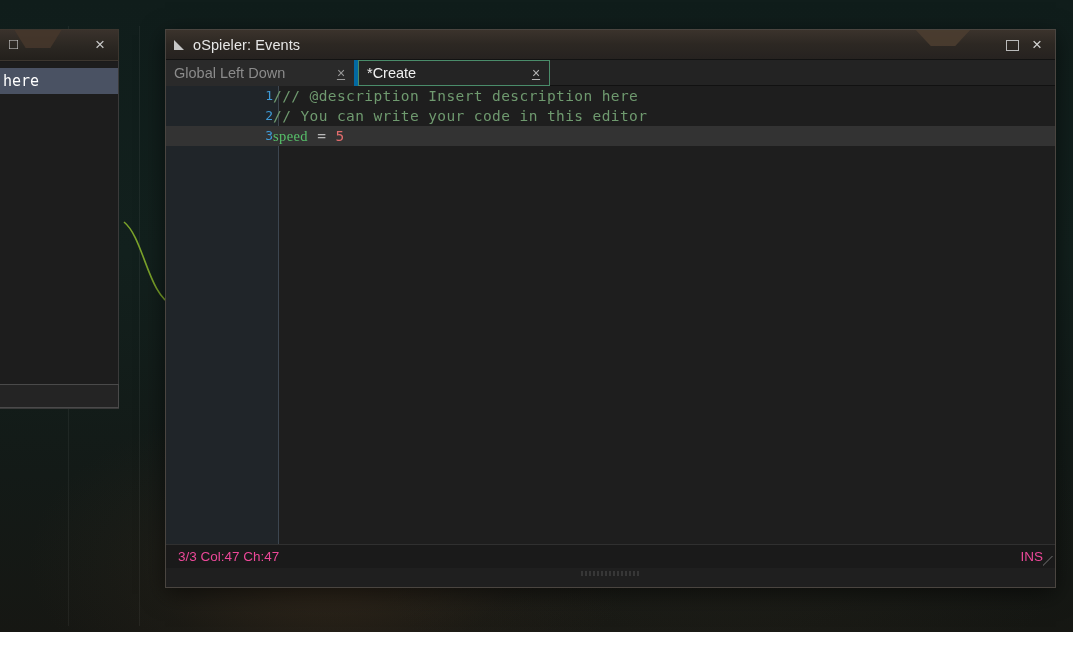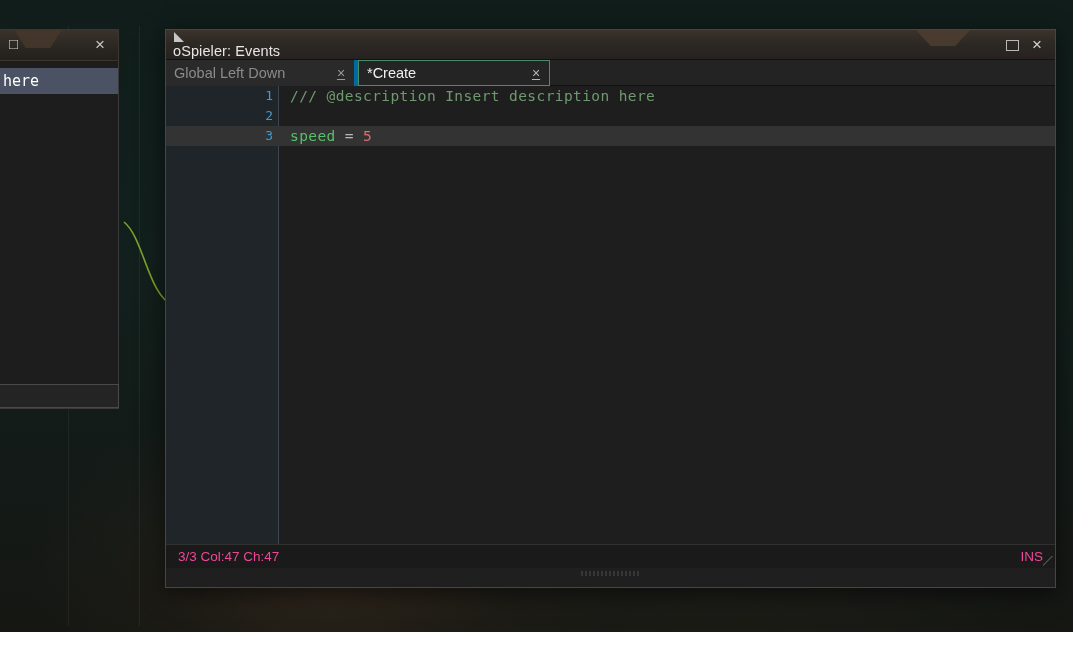--- a/index.html
+++ b/index.html
@@ -142,22 +142,22 @@
     border: 1px solid #4a4540;
     box-shadow: 0 6px 22px rgba(0,0,0,0.55);
   }
 
   #events-titlebar {
     position: relative;
     height: 30px;
     background: linear-gradient(180deg, #3b332c 0%, #2d2823 48%, #262220 100%);
     border-bottom: 1px solid #121212;
     display: flex;
+    align-items: center;
     overflow: hidden;
-    flex-direction: column;
   }
   #titlebar-notch {
     position: absolute;
     right: 78px;
     top: 0;
     width: 68px;
     height: 16px;
     background: #4b3d30;
     clip-path: polygon(10% 0%, 90% 0%, 68% 100%, 32% 100%);
     opacity: 0.9;
@@ -282,25 +282,25 @@
   .ln {
     position: absolute;
     left: 52px;
     width: 55px;
     text-align: right;
     color: #3f9ad6;
     font-size: 13px;
   }
   .ltext {
     position: absolute;
-    left: 124px;
+    left: 107px;
     letter-spacing: 0.4px;
   }
   .cmt { color: #6f9a6f; }
-  .kw  { color: #57c06a; }
+  .kw  { color: #57c06a; font-family: Liberation Serif, serif; }
   .op  { color: #b9b9b9; }
   .num { color: #e06c6c; }
   #cursor-bar {
     position: absolute;
     left: 0;
     top: 40px;
     width: 3px;
     height: 20px;
     background: #35c46a;
   }
@@ -399,21 +399,21 @@
     </div>
 
     <div id="editor">
       <div id="gutter-marker-col"></div>
       <div id="gutter-number-col"></div>
       <div id="cursor-bar"></div>
       <div id="cursor-arrow">›</div>
 
       <div id="code-lines">
           <div class="code-line"><span class="ln">1</span><span class="ltext"><span class="cmt">/// @description Insert description here</span></span></div>
-          <div class="code-line"><span class="ln">2</span></div>
+          <div class="code-line"><span class="ln">2</span><span class="ltext"><span class="cmt">// You can write your code in this editor</span></span></div>
           <div class="code-line current"><span class="ln">3</span><span class="ltext"><span class="kw">speed</span><span class="op"> = </span><span class="num">5</span></span></div>
         </div>
     </div>
 
     <div id="statusbar">
       <span>3/3 Col:47 Ch:47</span>
       <span>INS</span>
       <div id="resize-grip"></div>
       <div id="bottom-dots"></div>
     </div>

